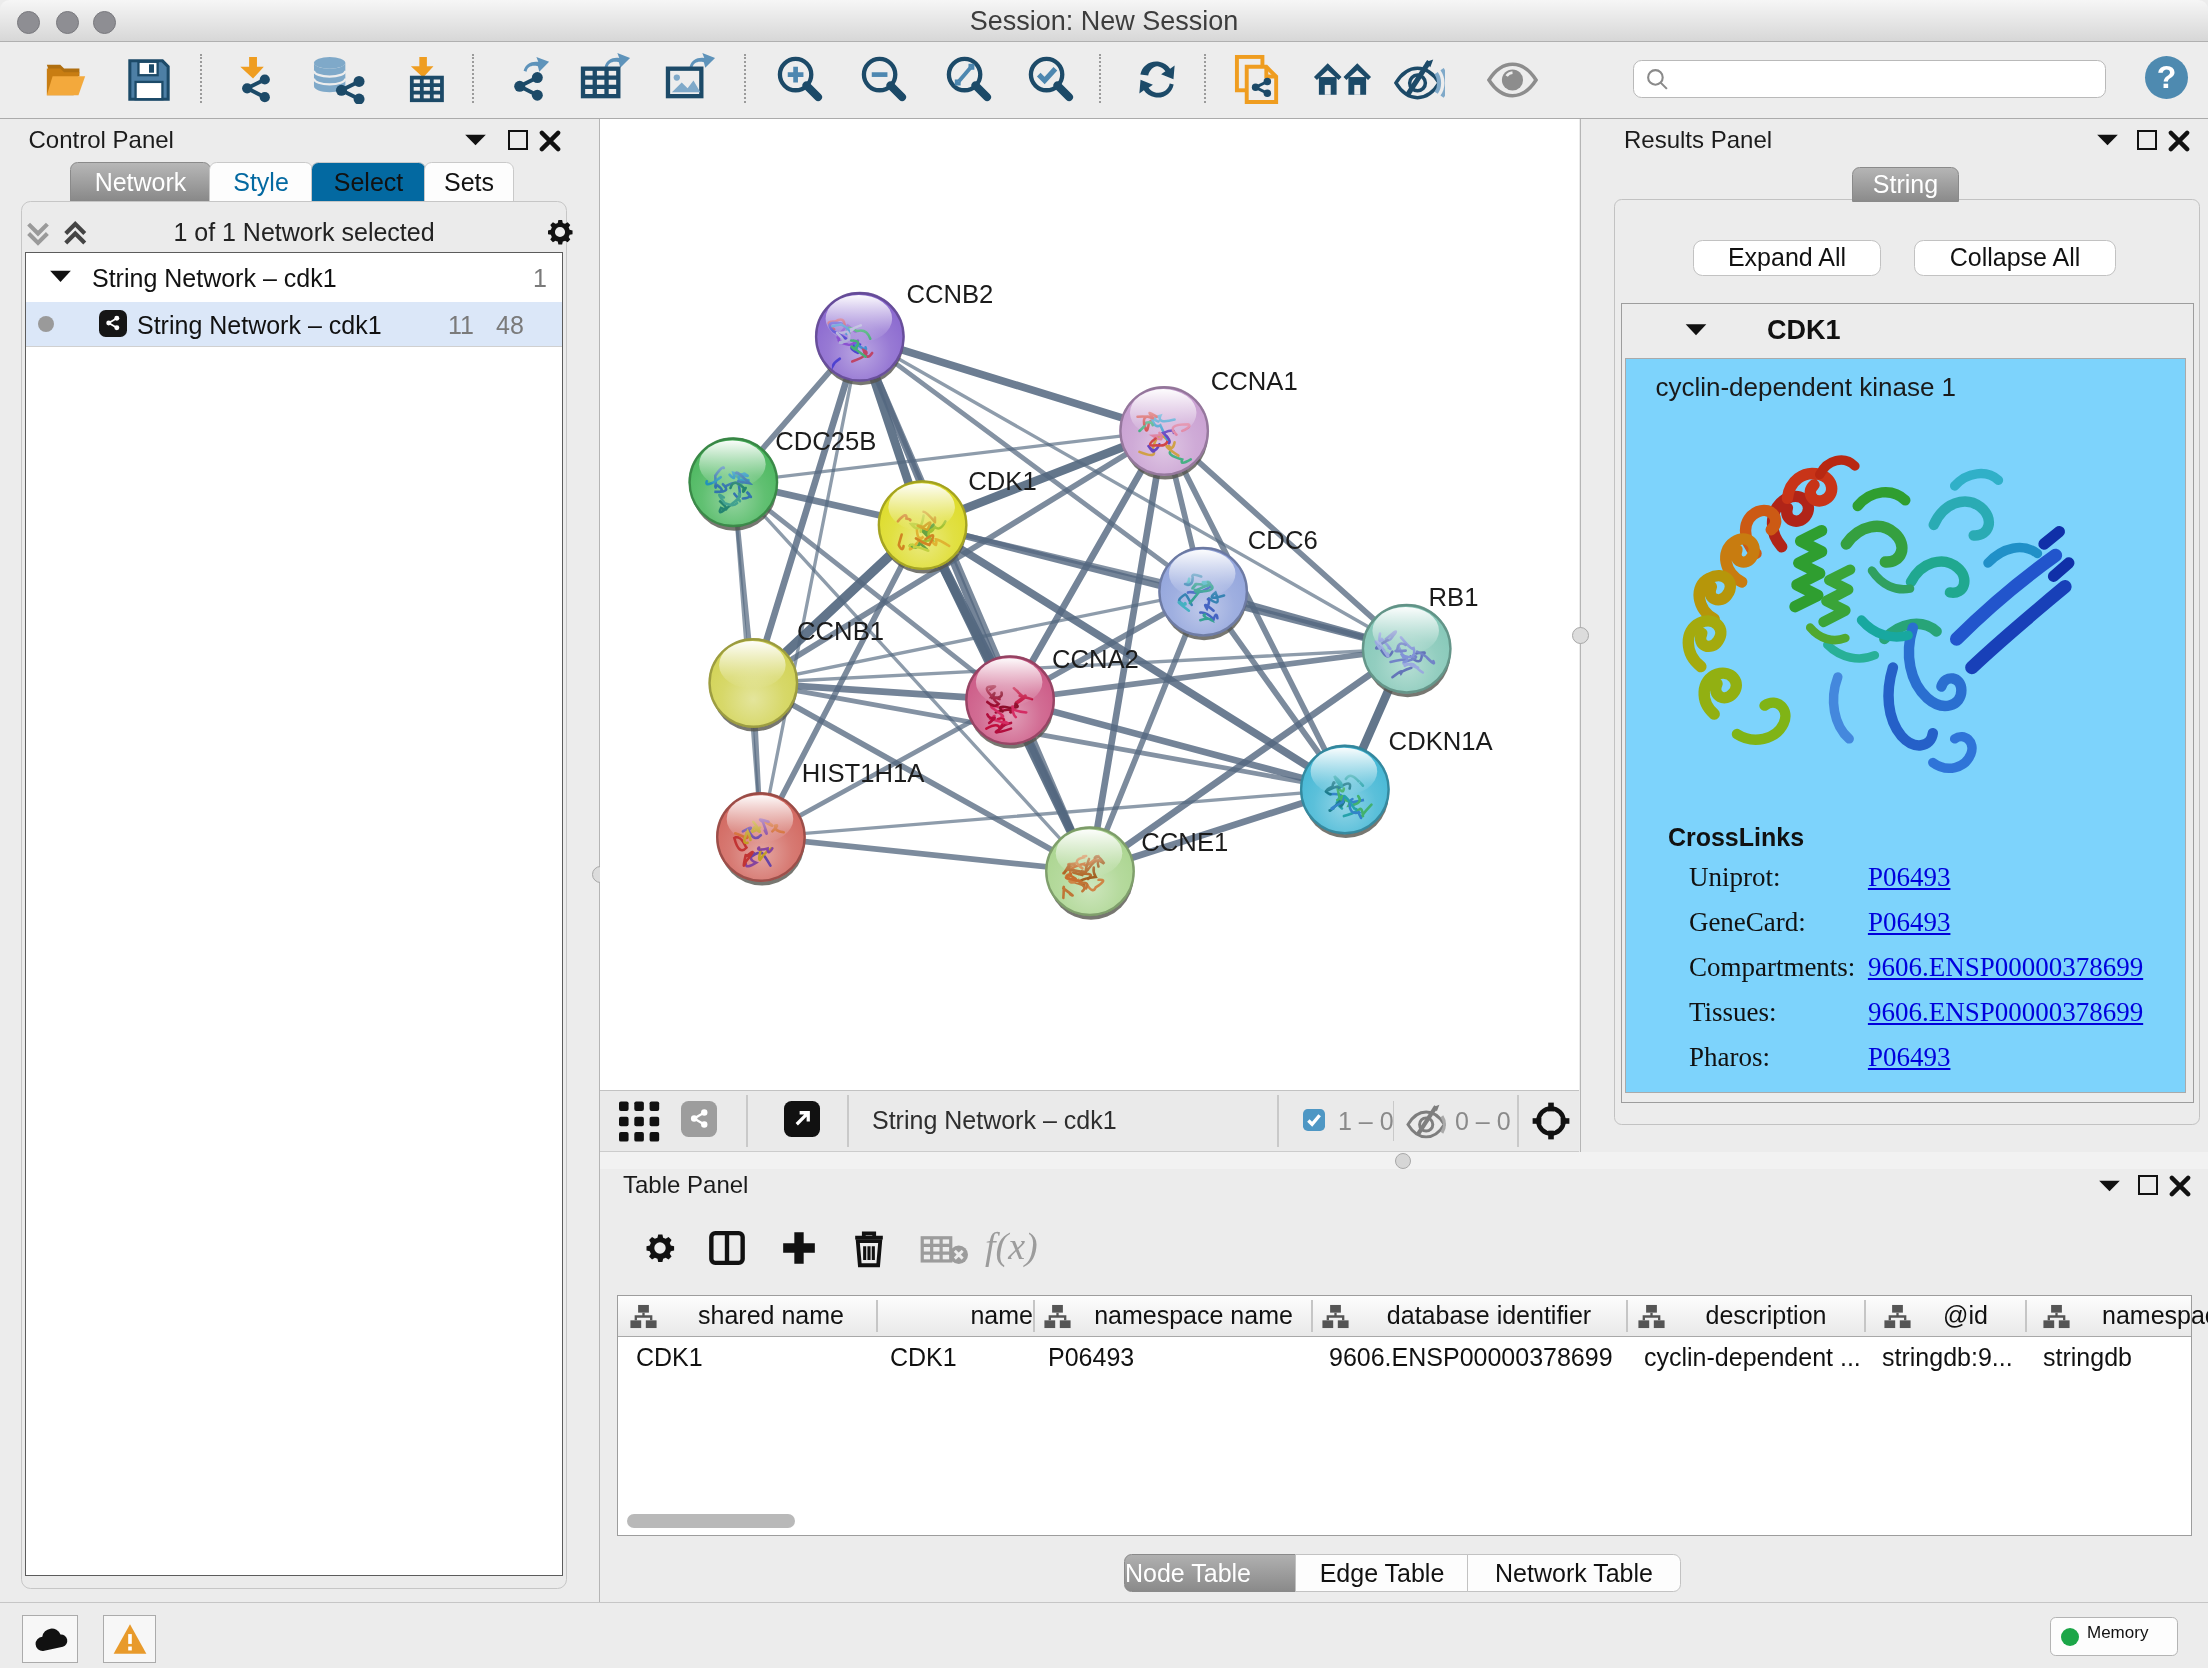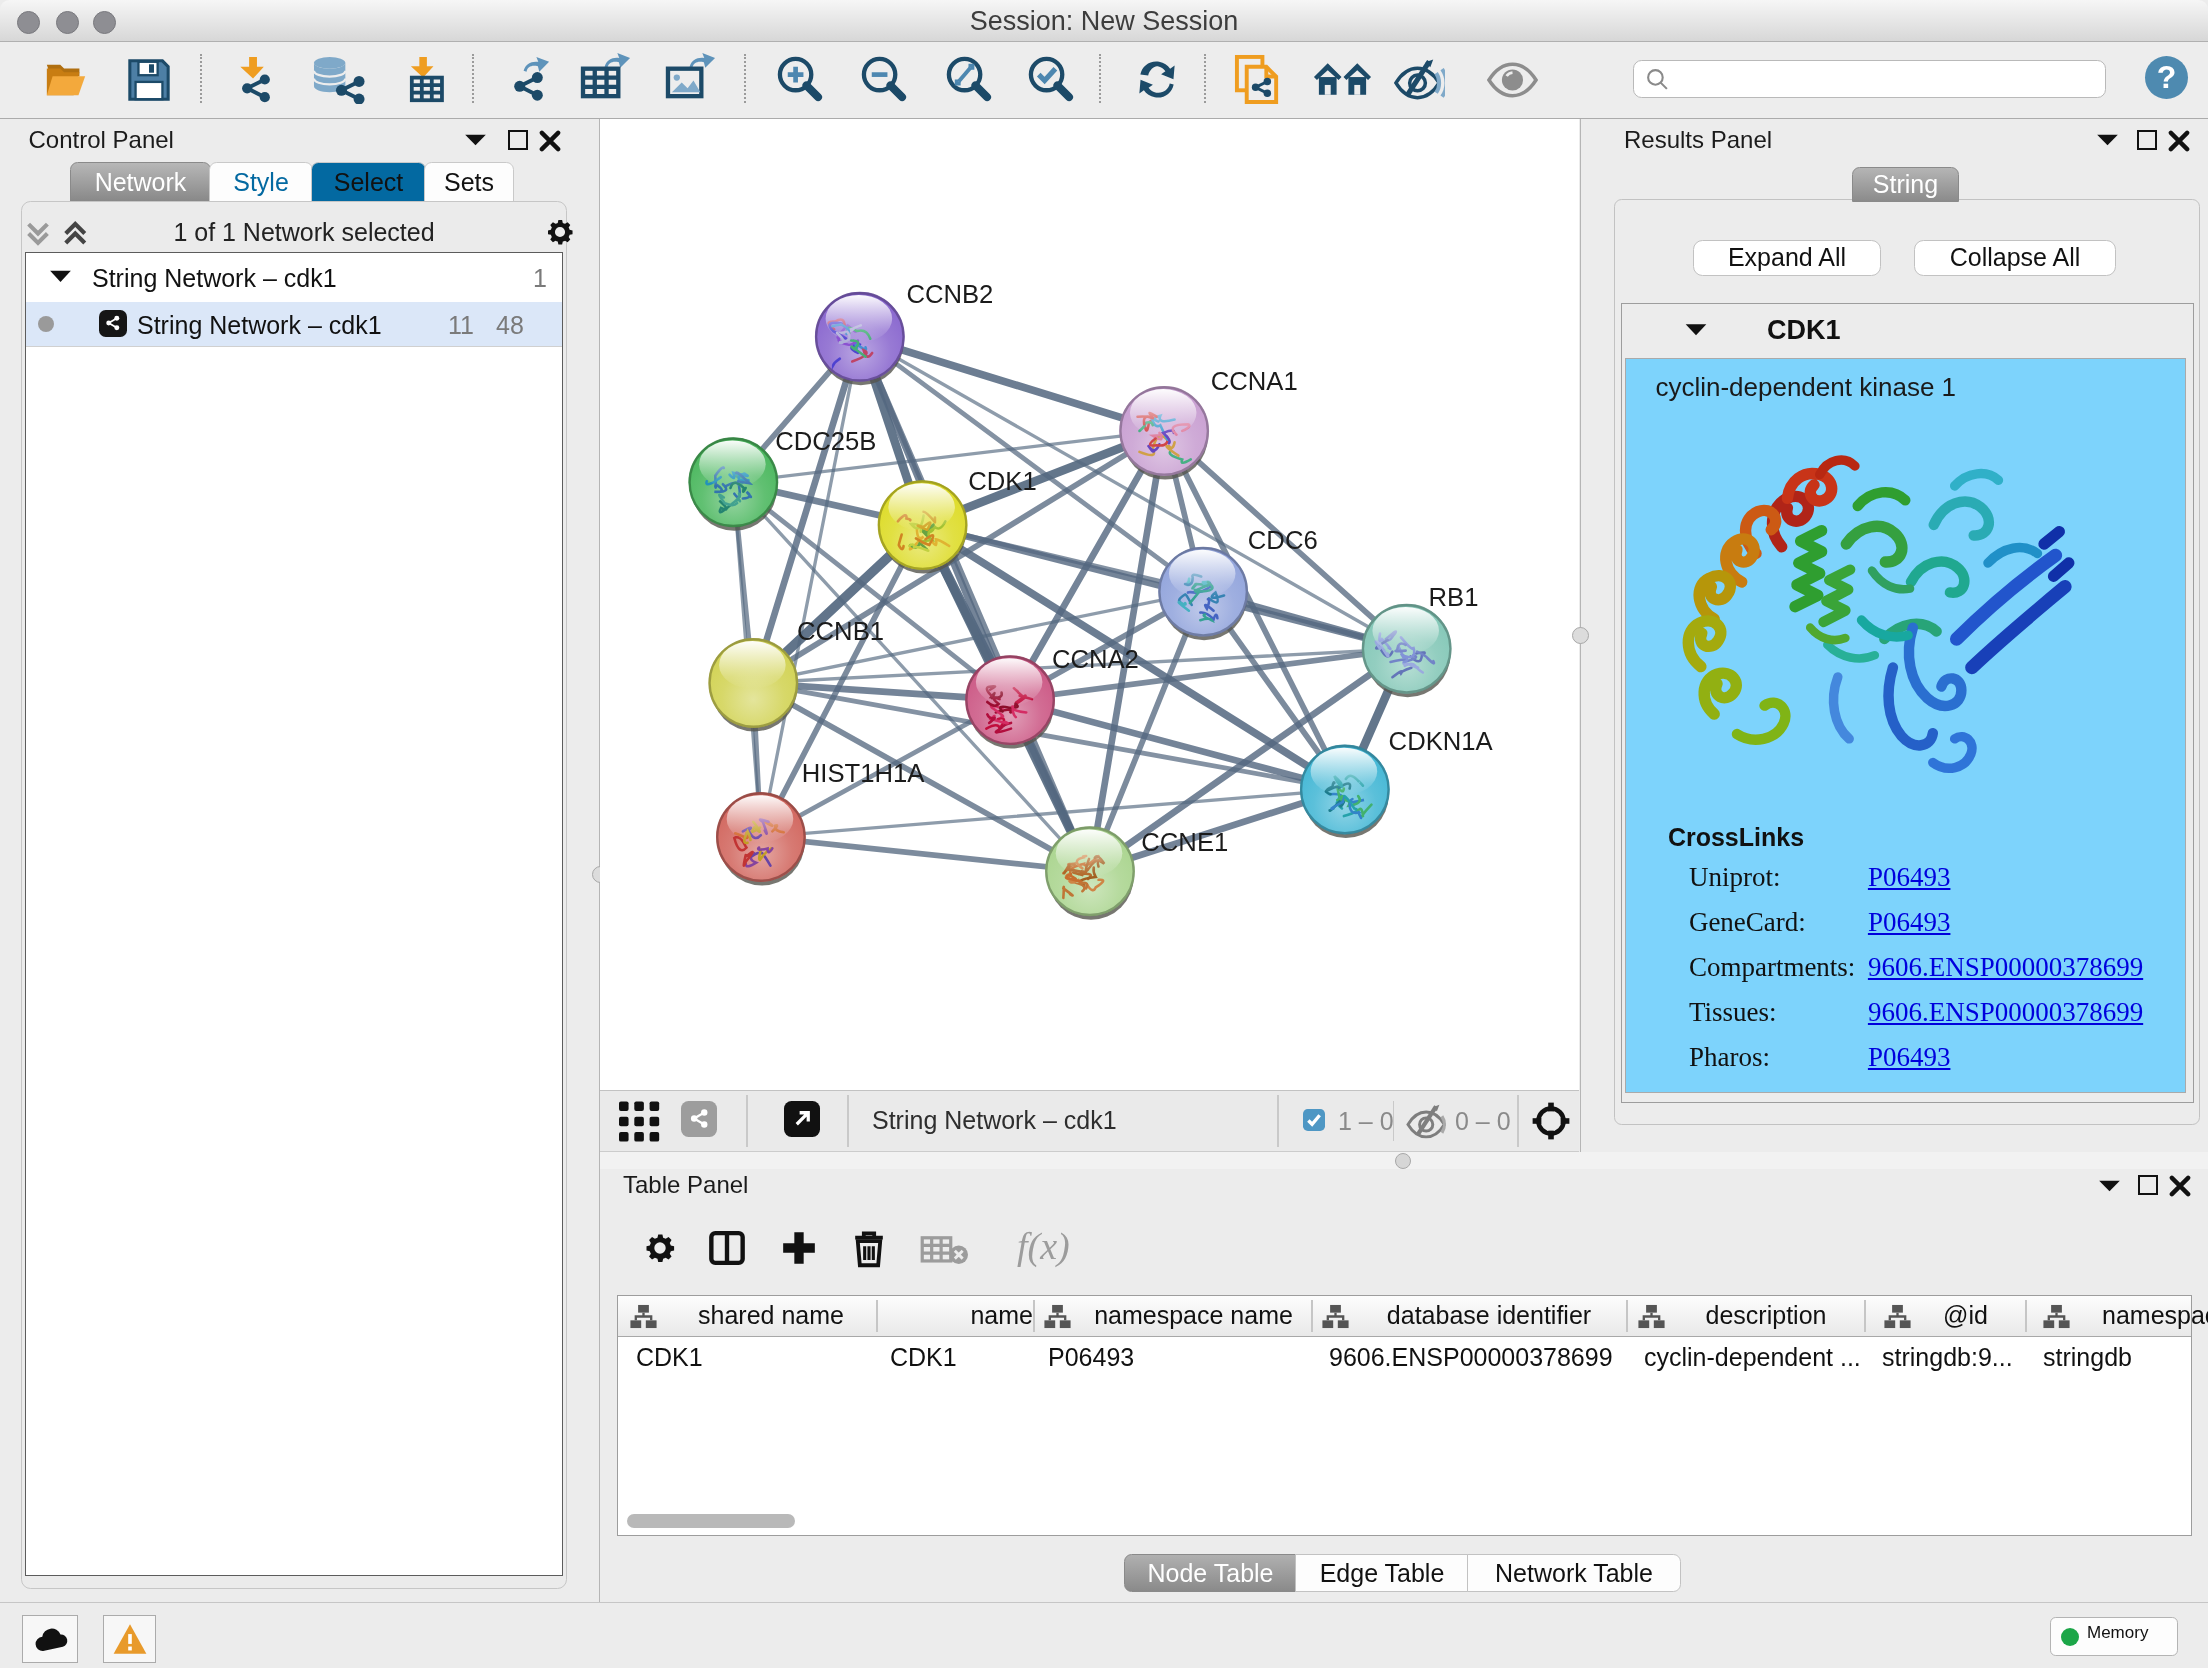--- a/index.html
+++ b/index.html
@@ -762,21 +762,21 @@
       <path d="M8.5 11 v8 M11 11 v8 M13.5 11 v8" stroke="#111" stroke-width="1.8"></path>
     </svg>
   <svg class="abs" style="left:320px;top:67px" width="49" height="28.5" viewBox="0 0 27 16">
       <g stroke="#9c9c9c" stroke-width="1.8" fill="none">
         <rect x="1" y="1" width="16" height="13"></rect>
         <path d="M1 5.3 h16 M1 9.6 h16 M6.3 1 v13 M11.6 1 v13"></path>
       </g>
       <circle cx="21.5" cy="10.5" r="5.2" fill="#9c9c9c"></circle>
       <path d="M19.3 8.3 l4.4 4.4 M23.7 8.3 l-4.4 4.4" stroke="#ececec" stroke-width="1.6"></path>
     </svg>
-  <div class="abs" style="left:385px;top:55px;font-size:38px;color:#9c9c9c;font-family:'Liberation Serif',serif;font-style:italic;margin-left:32px;">f(x)</div>
+  <div class="abs" style="left:385px;top:55px;font-size:38px;color:#9c9c9c;font-family:'Liberation Serif',serif;font-style:italic;">f(x)</div>
 
   <div class="abs" style="left:17px;top:126px;width:1573px;height:239px;background:#ffffff;border:1px solid #9d9d9d;">
     <div class="abs" style="left:0;top:0;width:1573px;height:40px;background:linear-gradient(#fdfdfd,#e9e9e9);border-bottom:1px solid #a8a8a8;font-size:25px;color:#111;">
       <div class="vline" style="left:258px;top:3.8px;height:32px;background:#c6c6c6"></div>
       <div class="vline" style="left:415px;top:3.8px;height:32px;background:#c6c6c6"></div>
       <div class="vline" style="left:693px;top:3.8px;height:32px;background:#c6c6c6"></div>
       <div class="vline" style="left:1008px;top:3.8px;height:32px;background:#c6c6c6"></div>
       <div class="vline" style="left:1246px;top:3.8px;height:32px;background:#c6c6c6"></div>
       <div class="vline" style="left:1407px;top:3.8px;height:32px;background:#c6c6c6"></div>
       <svg class="abs tree-ic" style="left:12.4px;top:7.6px" width="27" height="25" viewBox="0 0 14 13">
@@ -840,21 +840,21 @@
       <div class="abs" style="left:272px;top:5.7px;">CDK1</div>
       <div class="abs" style="left:430px;top:5.7px;">P06493</div>
       <div class="abs" style="left:711px;top:5.7px;">9606.ENSP00000378699</div>
       <div class="abs" style="left:1026px;top:5.7px;">cyclin-dependent ...</div>
       <div class="abs" style="left:1264px;top:5.7px;">stringdb:9...</div>
       <div class="abs" style="left:1425px;top:5.7px;">stringdb</div>
     </div>
     <div class="abs" style="left:8.6px;top:218px;width:168px;height:14.3px;background:#b9b9b9;border-radius:7.6px;"></div>
   </div>
 
-  <div class="abs" style="left:524px;top:385px;width:171px;height:36px;background:linear-gradient(#b0b0b0,#8a8a8a);border:1px solid #8a8a8a;border-radius:7.6px 0 0 7.6px;color:#fff;font-size:25px;text-align:center;line-height:36px;">Node Table</div>
+  <div class="abs" style="left:524px;top:385px;width:171px;height:36px;background:linear-gradient(#b0b0b0,#8a8a8a);border:1px solid #8a8a8a;border-radius:7.6px 0 0 7.6px;color:#fff;font-size:25px;line-height:36px;">Node Table</div>
   <div class="abs" style="left:695px;top:385px;width:172px;height:36px;background:#fdfdfd;border:1px solid #c2c2c2;color:#111;font-size:25px;text-align:center;line-height:36px;">Edge Table</div>
   <div class="abs" style="left:867px;top:385px;width:212px;height:36px;background:#fdfdfd;border:1px solid #c2c2c2;border-radius:0 7.6px 7.6px 0;color:#111;font-size:25px;text-align:center;line-height:36px;">Network Table</div>
 </div>
 
 <div id="statusbar" class="abs" style="left:0;top:1602px;width:2208px;height:67px;background:#ececec;border-top:1px solid #c6c6c6;">
   <div class="abs" style="left:22px;top:12.4px;width:54px;height:46px;background:#f7f7f7;border:1px solid #ababab;">
     <svg class="abs" style="left:8.6px;top:10.5px" width="38" height="26" viewBox="0 0 24 16">
         <path d="M7 15 a4.5 4.5 0 0 1 -0.5 -9 A6 6 0 0 1 18 4.5 a4 4 0 0 1 1.5 7.8 z" fill="#111"></path>
       </svg>
   </div>

